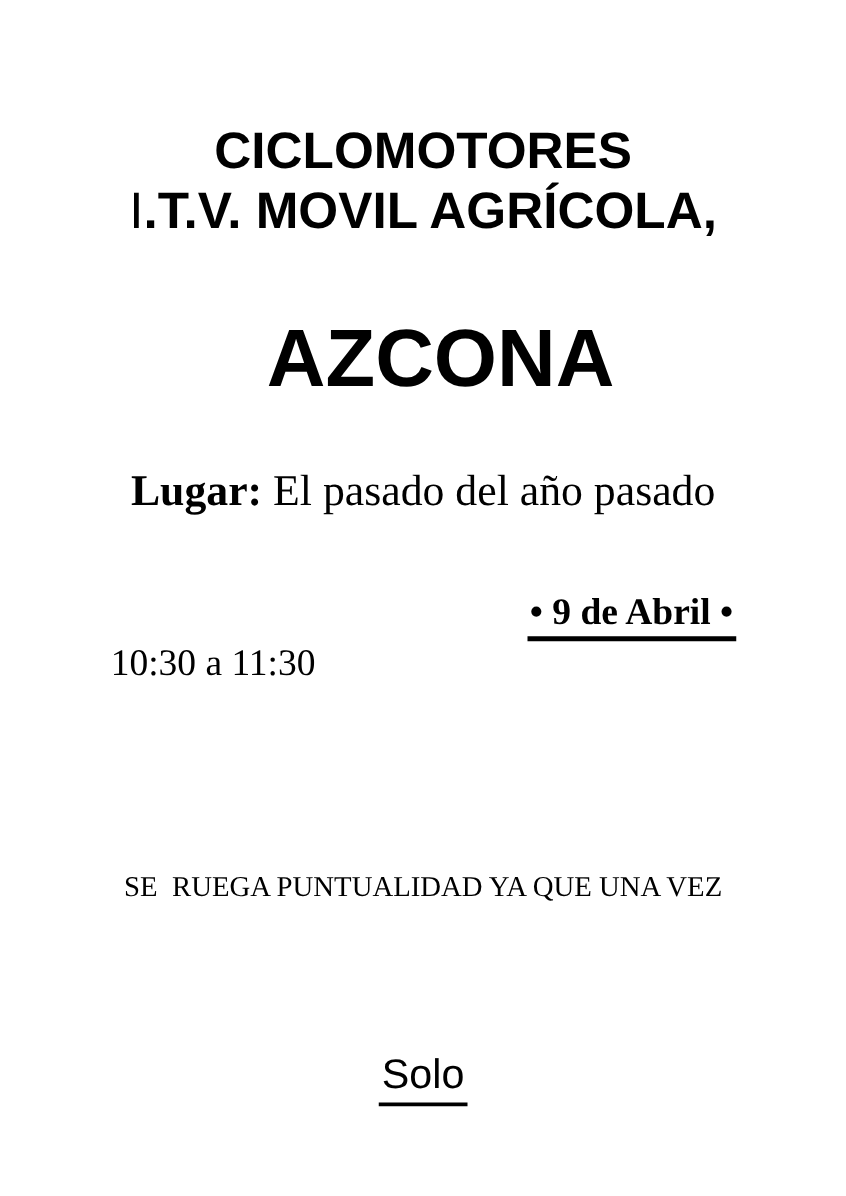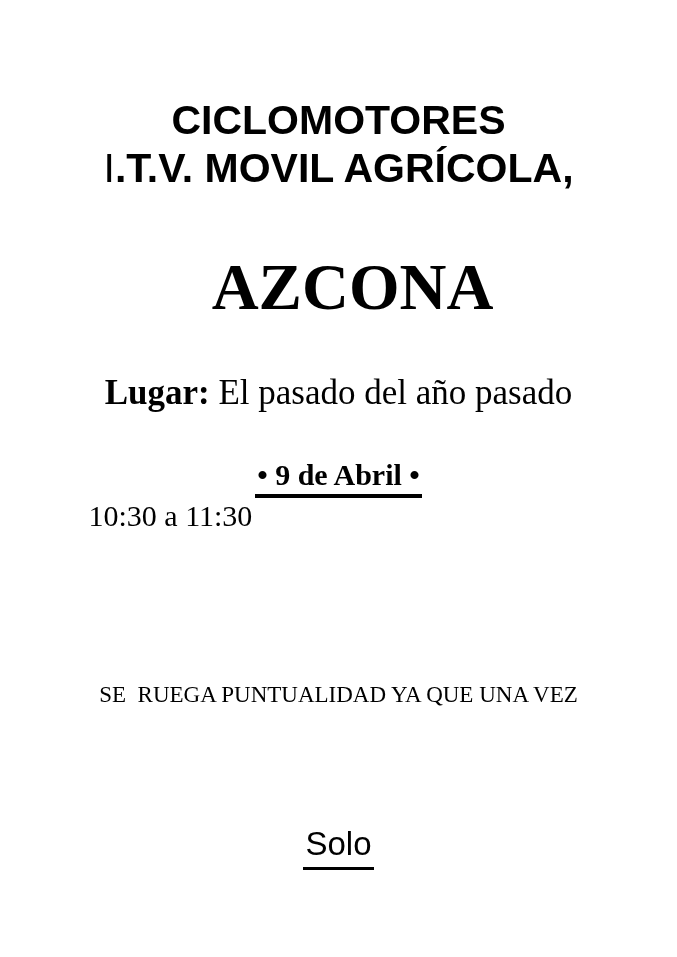--- a/index.html
+++ b/index.html
@@ -27,21 +27,21 @@
     line-height: 48px;
     text-align: center;
     letter-spacing: 0px;
   }
   .title-initial {
     font-weight: 400;
   }
   
   .azcona {
     margin-top: 56px;
-    font-family: Liberation Serif, serif;
+    font-family: Liberation Sans, sans-serif;
     font-weight: bold;
     font-size: 65px;
     line-height: 78px;
     text-align: center;
     text-indent: 28px; 
     white-space: pre;
   }
   
   .lugar {
     margin-top: 46px;
@@ -49,26 +49,26 @@
     font-size: 35px;
     line-height: 42px;
     text-align: center;
     white-space: pre;
   }
   .lugar-label {
     font-weight: bold;
   }
   
   .date {
-    margin-top: 43px;
+    margin-top: 58px;
     font-family: "Liberation Serif", serif;
     font-weight: bold;
     font-size: 30px;
     line-height: 36px;
-    text-align: center;
+    text-align: right;
     white-space: pre;
   }
   .date-underline {
     display: inline-block;
     border-bottom: 4px solid #000;
     padding: 0 2px 1px 2px;
   }
   .time {
     font-family: "Liberation Serif", serif;
     font-size: 30px;

